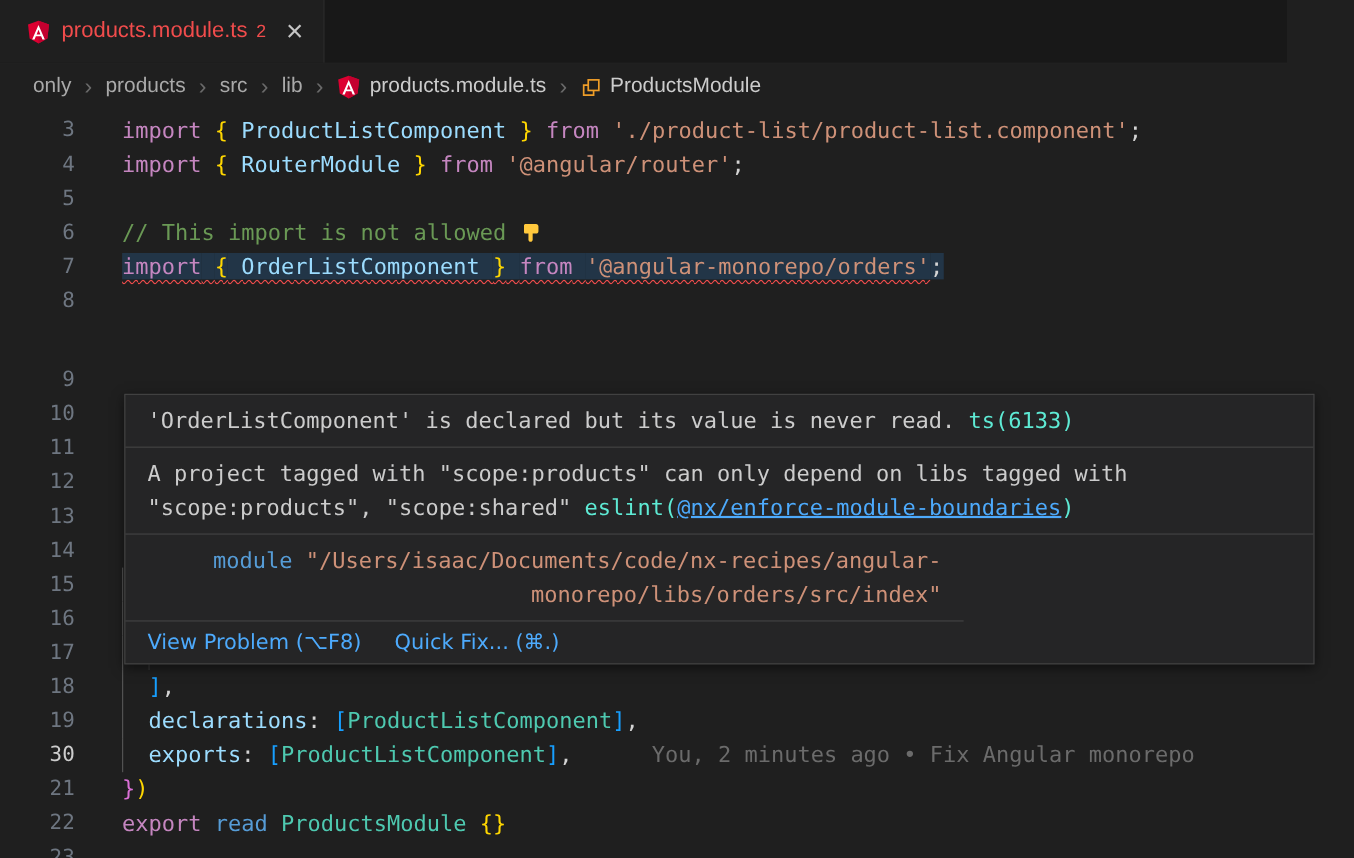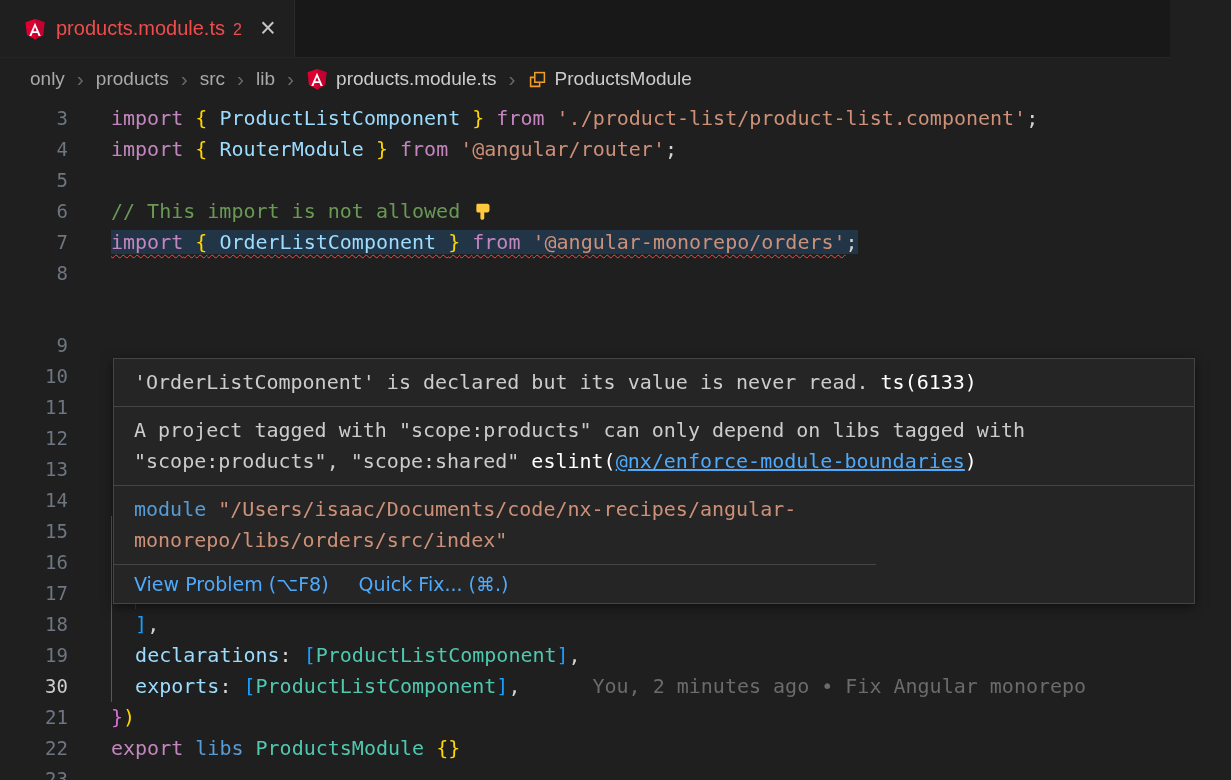--- a/index.html
+++ b/index.html
@@ -45,23 +45,23 @@
          text-decoration-thickness:1px; text-underline-offset:5px; text-decoration-skip-ink:none; }
   .hl  { background:rgba(38,79,120,.45); }
   .emoji svg { vertical-align:-4px; }
   .blame { color:#6b6b6b; margin-left:72px; }
 
   
   .hover-popup { position:absolute; left:113px; top:258px; width:1082px; z-index:5;
                  background:#252526; border:1px solid #454545; box-shadow:0 3px 10px rgba(0,0,0,.5);
                  font-size:20px; }
   .hover-section { padding:8px 20px; line-height:31px; border-bottom:1px solid #454545; color:#cccccc; white-space:normal; overflow-wrap:break-word; }
-  .hover-section.narrow { max-width:762px; }
+  .hover-section.narrow { max-width:762px;text-align:right; }
   .msg  { color:#cccccc; }
-  .dim  { color:#ffffff;margin-top:16px; }
+  .dim  { color:#5eead4;margin-top:16px; }
   .link { color:#4daafc; text-decoration:underline; cursor:pointer; }
   .hover-actions { display:flex; gap:30px; padding:8px 20px; align-items:center;
                    font-family:"DejaVu Sans","Liberation Sans",sans-serif; font-size:19px; line-height:22px; }
   .hover-action { color:#4daafc; cursor:pointer; }
 </style>
 </head>
 <body>
 
 <div class="page">
 
@@ -136,21 +136,21 @@
         <div class="line"><span class="ln">12</span><span class="lc"></span></div>
         <div class="line"><span class="ln">13</span><span class="lc"></span></div>
         <div class="line"><span class="ln">14</span><span class="lc"></span></div>
         <div class="line"><span class="ln">15</span><span class="lc"><span class="guide active" style="left: 0ch;"></span><span class="guide" style="left: 2ch;"></span><span class="guide" style="left: 4ch;"></span><span class="guide" style="left: 6ch;"></span><span>        </span><span class="var">component</span><span>: </span><span class="typ">ProductListComponent</span><span>,</span></span></div>
         <div class="line"><span class="ln">16</span><span class="lc"><span class="guide active" style="left: 0ch;"></span><span class="guide" style="left: 2ch;"></span><span class="guide" style="left: 4ch;"></span><span>      </span><span class="b3">}</span><span>,</span></span></div>
         <div class="line"><span class="ln">17</span><span class="lc"><span class="guide active" style="left: 0ch;"></span><span class="guide" style="left: 2ch;"></span><span>    </span><span class="b2">]</span><span class="b1">)</span><span>,</span></span></div>
         <div class="line"><span class="ln">18</span><span class="lc"><span class="guide active" style="left: 0ch;"></span><span>  </span><span class="b3">]</span><span>,</span></span></div>
         <div class="line"><span class="ln">19</span><span class="lc"><span class="guide active" style="left: 0ch;"></span><span>  </span><span class="var">declarations</span><span>: </span><span class="b3">[</span><span class="typ">ProductListComponent</span><span class="b3">]</span><span>,</span></span></div>
         <div class="line current"><span class="ln">30</span><span class="lc"><span class="guide active" style="left: 0ch;"></span><span>  </span><span class="var">exports</span><span>: </span><span class="b3">[</span><span class="typ">ProductListComponent</span><span class="b3">]</span><span>,</span><span class="blame">You, 2 minutes ago • Fix Angular monorepo</span></span></div>
         <div class="line"><span class="ln">21</span><span class="lc"><span class="b2">}</span><span class="b1">)</span></span></div>
-        <div class="line"><span class="ln">22</span><span class="lc"><span class="kw">export</span><span> </span><span class="kw2">libs</span><span> </span><span class="typ">ProductsModule</span><span> </span><span class="b1">{}</span></span></div>
+        <div class="line"><span class="ln">22</span><span class="lc"><span class="kw">export</span><span> </span><span class="kw2">read</span><span> </span><span class="typ">ProductsModule</span><span> </span><span class="b1">{}</span></span></div>
         <div class="line"><span class="ln">23</span><span class="lc"></span></div>
       </div>
 
     <div class="hover-popup">
       <div id="hover-sections">
           <div class="hover-section"><span class="msg">'OrderListComponent' is declared but its value is never read.</span><span class="dim"> ts(6133)</span></div>
           <div class="hover-section"><span class="msg">A project tagged with "scope:products" can only depend on libs tagged with "scope:products", "scope:shared" </span><span class="dim">eslint(</span><span class="link">@nx/enforce-module-boundaries</span><span class="dim">)</span></div>
           <div class="hover-section narrow"><span class="kw2">module</span><span class="str"> "/Users/isaac/Documents/code/nx-recipes/angular-monorepo/libs/orders/src/index"</span></div>
         </div>
       <div class="hover-actions" id="hover-actions">

